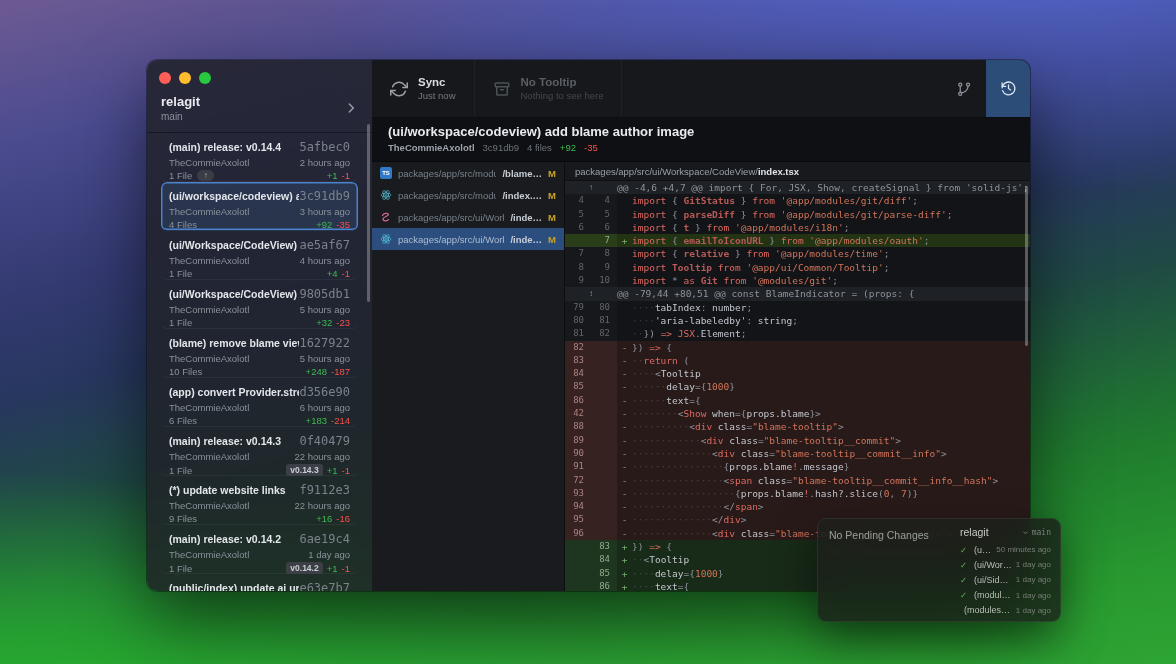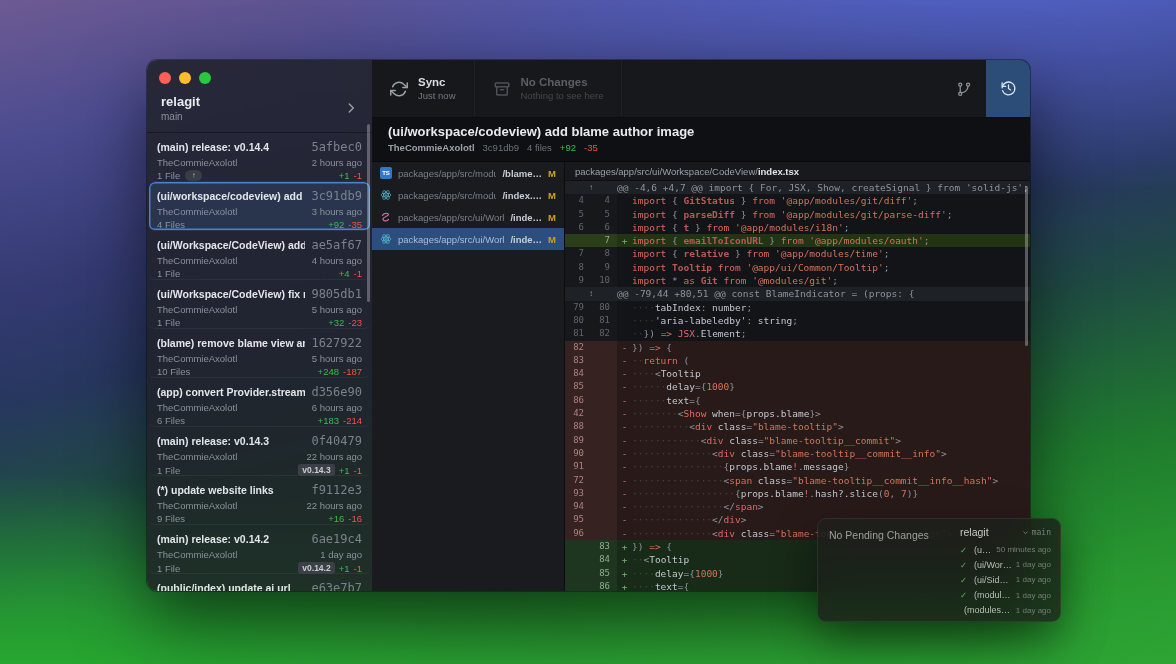--- a/index.html
+++ b/index.html
@@ -22,21 +22,21 @@
   
   .sidebar{ width:225px; flex-shrink:0; display:flex; flex-direction:column;
     background:rgba(33,34,40,.86); backdrop-filter:blur(26px) saturate(130%); position:relative; }
   .traffic{ display:flex; gap:8px; padding:12px 12px 6px 12px; }
   .dot{ width:12px; height:12px; border-radius:50%; }
   .dot.r{ background:#ff5f57; } .dot.y{ background:#febc2e; } .dot.g{ background:#28c840; }
   .side-header{ display:flex; align-items:center; justify-content:space-between; padding:4px 14px 10px 14px; }
   .repo-name{ color:#e9ebef; font-size:13px; font-weight:bold; line-height:15px; }
   .branch-name{ color:#8b919b; font-size:10px; margin-top:2px; }
   .chev{ color:#9aa0a8; width:14px; height:14px; }
-  .commit-list{ flex:1; overflow:hidden; padding:0 2px; border-top:1px solid rgba(0,0,0,.35); }
+  .commit-list{ flex:1; overflow:hidden; padding:0 14px; border-top:1px solid rgba(0,0,0,.35); }
   .commit{ height:49px; padding:7px 8px 0 8px; border-radius:6px; border-bottom:1px solid rgba(255,255,255,.05); }
   .commit.selected{ border-bottom-color:transparent;
     box-shadow:inset 0 0 0 1.5px #4a82cc; background:rgba(74,130,204,.16); }
   .c-row{ display:flex; justify-content:space-between; align-items:center; }
   .c-title{ color:#e3e6ea; font-size:10.5px; font-weight:bold; white-space:nowrap; overflow:hidden; max-width:148px; }
   .c-hash{ color:#7b828c; font-size:12px; font-family:"DejaVu Sans Mono", monospace; }
   .c-sub{ color:#8b929b; font-size:9.5px; margin-top:2.5px; }
   .c-files{ color:#8b929b; font-size:9.5px; display:flex; align-items:center; gap:5px; }
   .c-stats{ display:flex; align-items:center; gap:4px; font-size:9.5px; }
   .plus{ color:#3fb950; } .minus{ color:#f85149; }
@@ -311,21 +311,21 @@
           <div class="tool-sub">Just now</div>
         </div>
       </div>
       <div class="tool-group dim">
         <svg class="tool-icon" viewBox="0 0 24 24" fill="none" stroke="currentColor" stroke-width="2" stroke-linecap="round" stroke-linejoin="round">
             <rect x="3" y="4" width="18" height="5" rx="1"></rect>
             <path d="M5 9v10a1 1 0 0 0 1 1h12a1 1 0 0 0 1-1V9"></path>
             <line x1="10" y1="13" x2="14" y2="13"></line>
           </svg>
         <div>
-          <div class="tool-lbl">No Changes</div>
+          <div class="tool-lbl">No Tooltip</div>
           <div class="tool-sub">Nothing to see here</div>
         </div>
       </div>
       <div class="tb-spacer"></div>
       <div class="icon-btn">
         <svg viewBox="0 0 24 24" fill="none" stroke="currentColor" stroke-width="1.8" stroke-linecap="round" stroke-linejoin="round">
             <line x1="6" y1="9" x2="6" y2="17"></line>
             <circle cx="6" cy="19.5" r="2.2"></circle>
             <circle cx="6" cy="6.5" r="2.2"></circle>
             <circle cx="17" cy="6.5" r="2.2"></circle>

